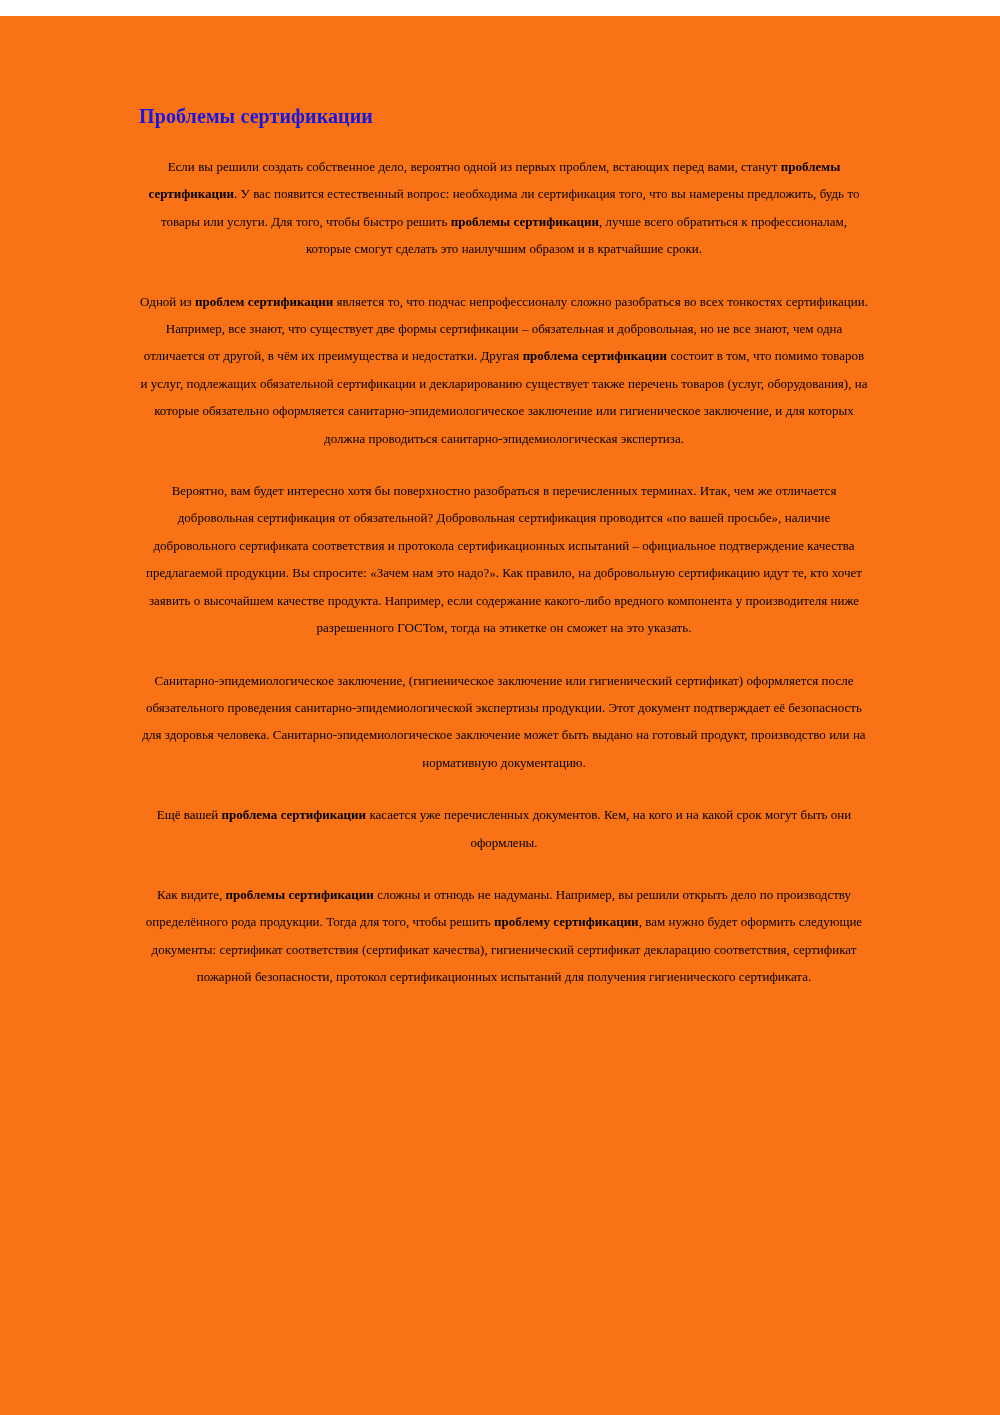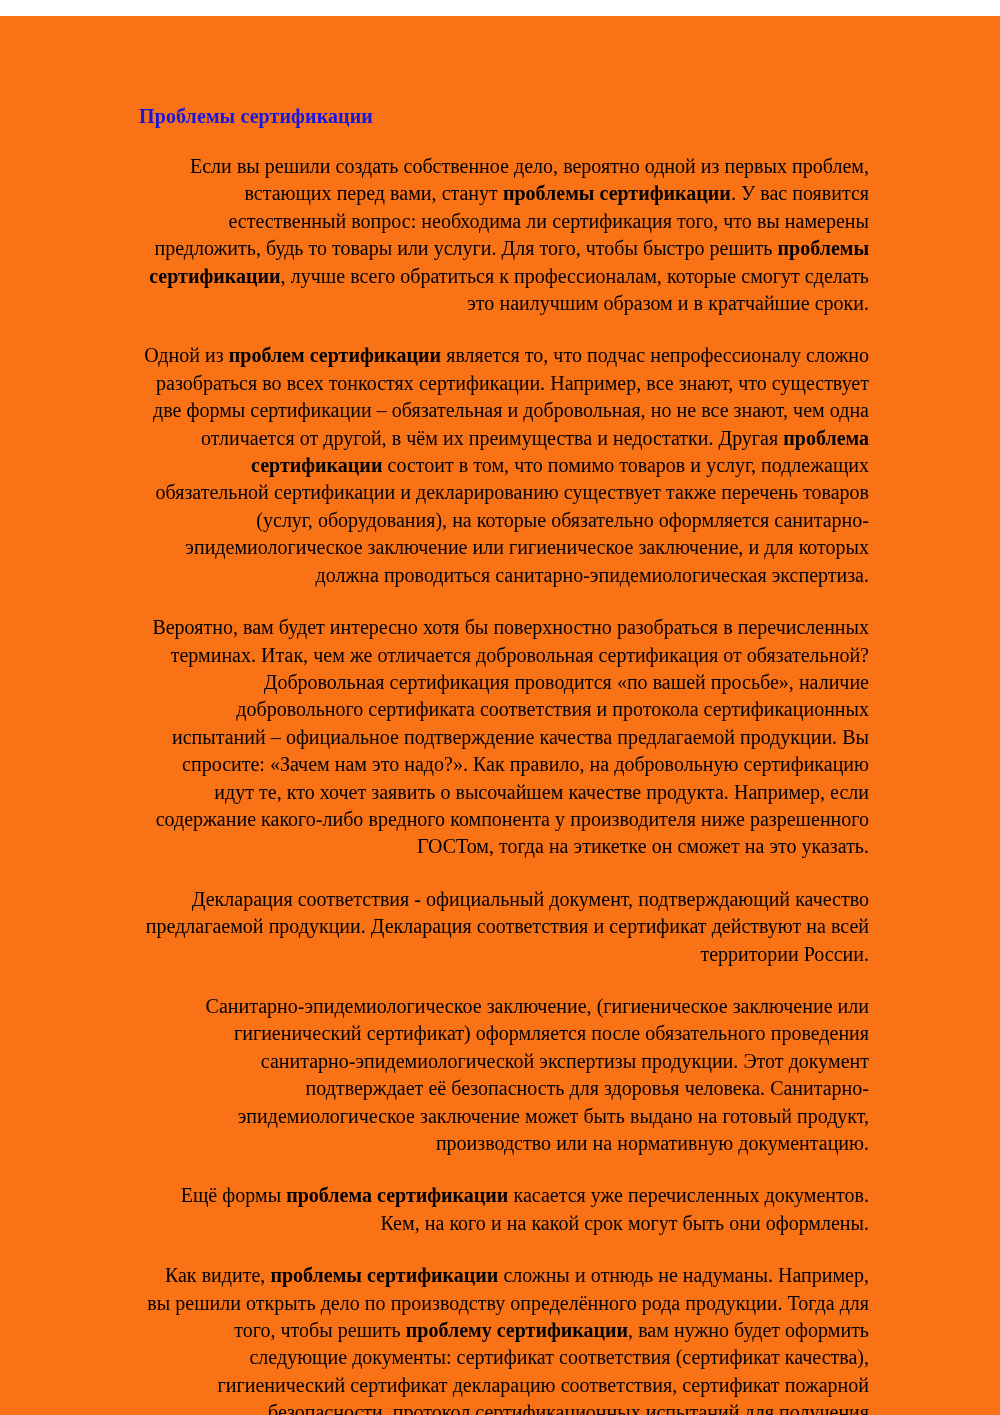--- a/index.html
+++ b/index.html
@@ -30,43 +30,42 @@
   }
   .doc-title {
     font-size: 20px;
     font-weight: bold;
     color: #1616e0;
     line-height: 1.25;
     margin: 0 0 24px 0;
     letter-spacing: 0.1px;
   }
   .para {
-    font-size: 20px;
+    font-size: 13px;
     line-height: 27.4px;
     margin: 0 0 25px 0;
-    text-align: right;
+    text-align: center;
     color: #000000;
     word-spacing: 0.1px;
   }
   .para:last-child {
     margin-bottom: 0;
   }
   .para b {
     font-weight: bold;
   }
 </style>
 </head>
 <body>
 
 <div class="page">
   <div class="doc-body">
     <h1 class="doc-title">Проблемы сертификации</h1>
     <div id="paragraphs-container">
         <p class="para"><span>Если вы решили создать собственное дело, вероятно одной из первых проблем, встающих перед вами, станут </span><b>проблемы сертификации</b><span>. У вас появится естественный вопрос: необходима ли сертификация того, что вы намерены предложить, будь то товары или услуги. Для того, чтобы быстро решить </span><b>проблемы сертификации</b><span>, лучше всего обратиться к профессионалам, которые смогут сделать это наилучшим образом и в кратчайшие сроки.</span></p>
         <p class="para"><span>Одной из </span><b>проблем сертификации</b><span> является то, что подчас непрофессионалу сложно разобраться во всех тонкостях сертификации. Например, все знают, что существует две формы сертификации – обязательная и добровольная, но не все знают, чем одна отличается от другой, в чём их преимущества и недостатки. Другая </span><b>проблема сертификации</b><span> состоит в том, что помимо товаров и услуг, подлежащих обязательной сертификации и декларированию существует также  перечень товаров (услуг, оборудования), на которые обязательно  оформляется санитарно-эпидемиологическое заключение или гигиеническое заключение, и для которых должна проводиться санитарно-эпидемиологическая экспертиза.</span></p>
         <p class="para"><span>Вероятно, вам будет интересно хотя бы поверхностно разобраться в перечисленных терминах. Итак, чем же отличается добровольная сертификация от обязательной? Добровольная сертификация проводится «по вашей просьбе», наличие добровольного сертификата соответствия и протокола сертификационных испытаний –  официальное подтверждение качества предлагаемой продукции. Вы спросите: «Зачем нам это надо?». Как правило, на добровольную сертификацию идут те, кто хочет заявить о высочайшем качестве продукта. Например, если содержание какого-либо вредного компонента у производителя ниже разрешенного ГОСТом, тогда на этикетке он сможет на это указать.</span></p>
-        <p class="para"><span>Декларация соответствия -  официальный документ, подтверждающий качество предлагаемой продукции. Декларация соответствия и сертификат действуют на всей территории России.</span></p>
         <p class="para"><span>Санитарно-эпидемиологическое заключение, (гигиеническое заключение или гигиенический сертификат) оформляется после обязательного проведения санитарно-эпидемиологической экспертизы продукции. Этот документ подтверждает её безопасность для здоровья человека. Санитарно-эпидемиологическое заключение может быть выдано на готовый продукт, производство или на нормативную документацию.</span></p>
-        <p class="para"><span>Ещё формы </span><b>проблема сертификации</b><span> касается уже перечисленных документов. Кем, на кого и на какой срок могут быть они оформлены.</span></p>
+        <p class="para"><span>Ещё вашей </span><b>проблема сертификации</b><span> касается уже перечисленных документов. Кем, на кого и на какой срок могут быть они оформлены.</span></p>
         <p class="para"><span>Как видите, </span><b>проблемы сертификации</b><span> сложны и отнюдь не надуманы. Например, вы решили открыть дело по производству  определённого рода продукции.  Тогда для того, чтобы решить </span><b>проблему сертификации</b><span>, вам нужно будет оформить следующие документы: сертификат соответствия (сертификат качества), гигиенический сертификат декларацию соответствия, сертификат пожарной безопасности, протокол сертификационных испытаний для получения гигиенического сертификата.</span></p>
       </div>
   </div>
 </div>
 
 </body></html>

